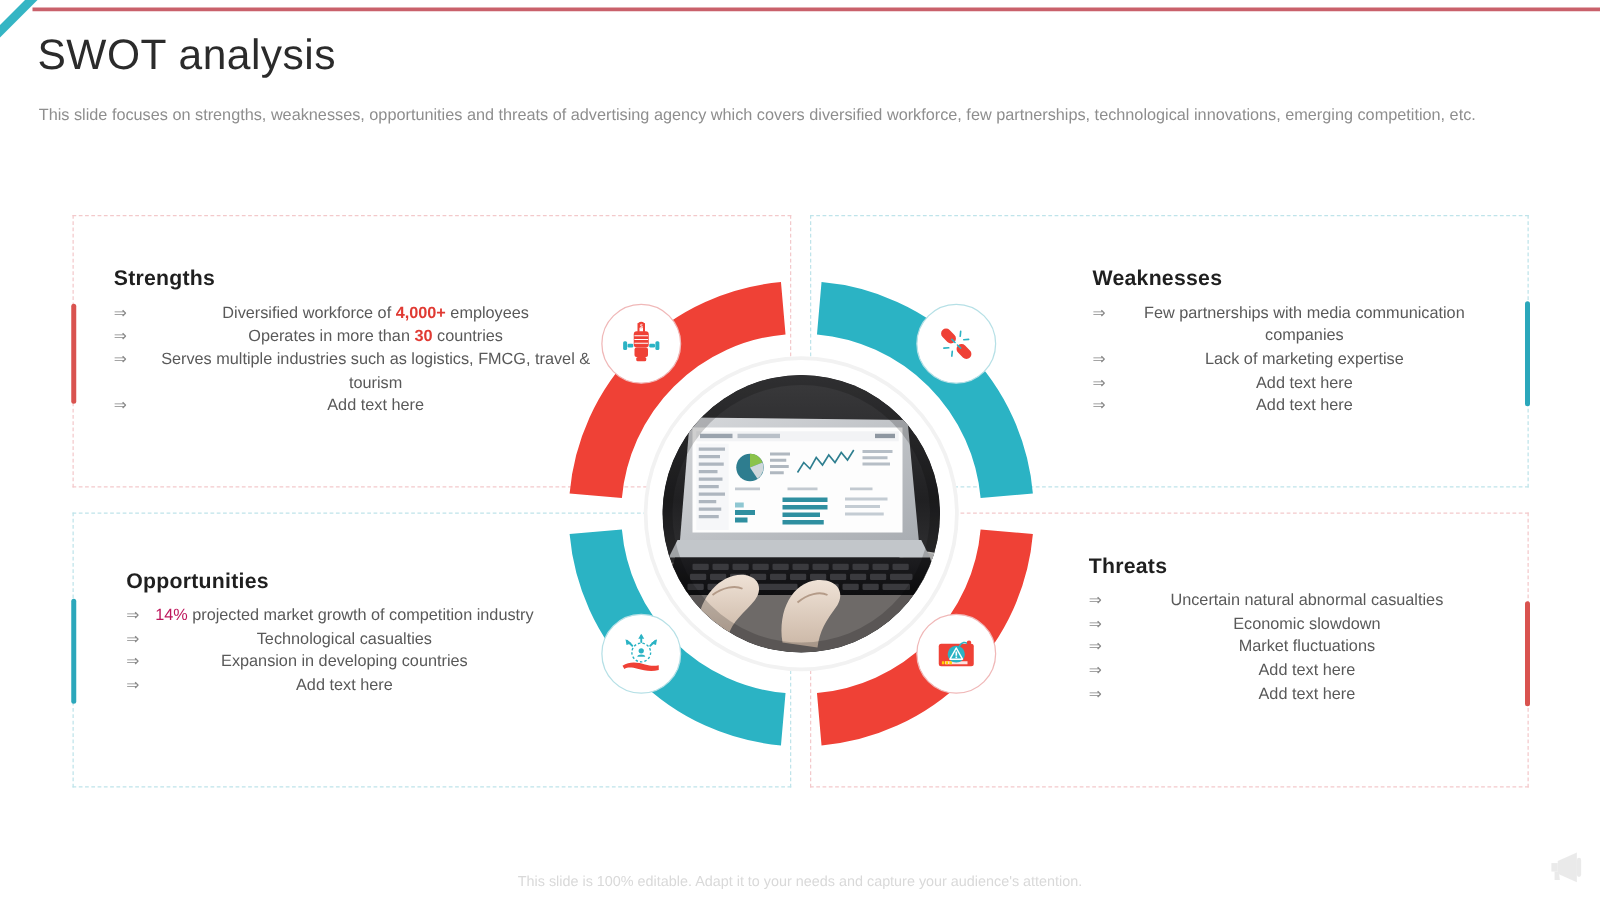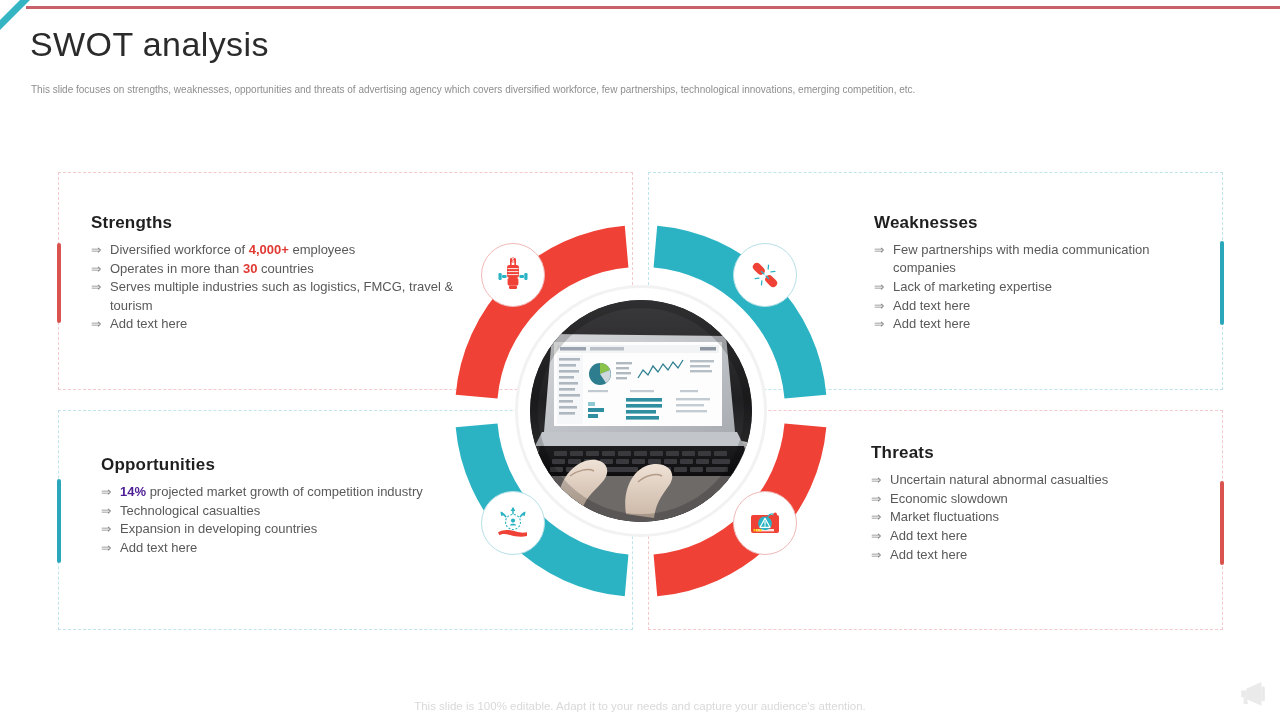--- a/index.html
+++ b/index.html
@@ -51,21 +51,21 @@
     font-size: 34px;
     font-weight: 400;
     color: #2b2b2b;
     letter-spacing: 0.4px;
   }
   .page-subtitle {
     position: absolute;
     left: 31px;
     top: 84px;
     width: 1210px;
-    font-size: 10px;
+    font-size: 13px;
     color: #8e8e8e;
     white-space: nowrap;
   }
 
   
   .card {
     position: absolute;
     background: #ffffff;
     box-sizing: border-box;
   }
@@ -103,31 +103,32 @@
     margin: 0;
     padding: 0;
   }
   ul.bullets li {
     position: relative;
     padding-left: 19px;
     font-size: 13px;
     line-height: 18.2px;
     color: #595959;
     margin: 0 0 0.5px 0;
+    text-align: center;
   }
   ul.bullets li::before {
     content: "\21D2";
     position: absolute;
     left: 0;
     top: 0;
     color: #8a8a8a;
     font-size: 12.5px;
   }
   .hl-red  { color: #e03a33; font-weight: bold; }
-  .hl-teal { color: #4c1d95; font-weight: bold; }
+  .hl-teal { color: #be185d; font-weight: normal; }
 
   
   .center-wrap {
     position: absolute;
     left: 455px;
     top: 225px;
     width: 372px;
     height: 372px;
   }
   .donut { position: absolute; left: 0; top: 0; }

